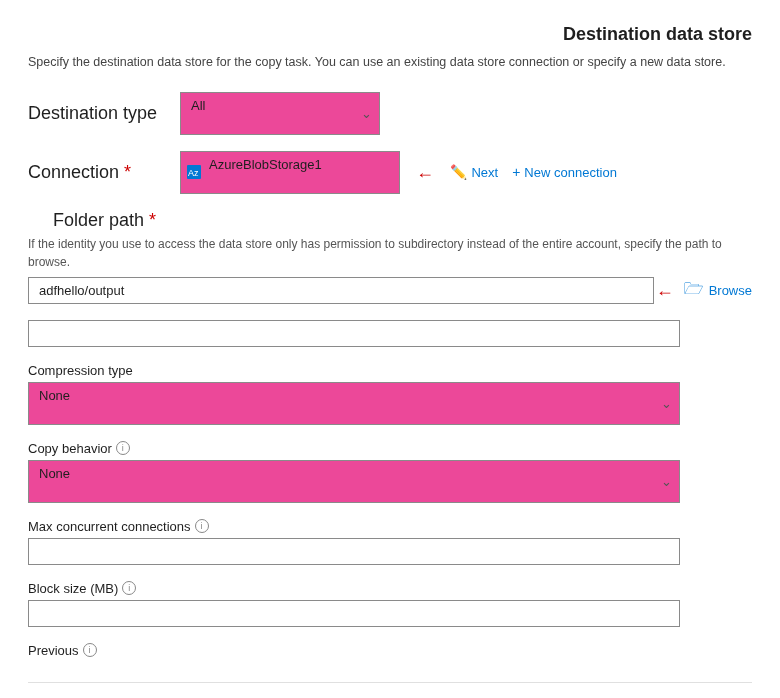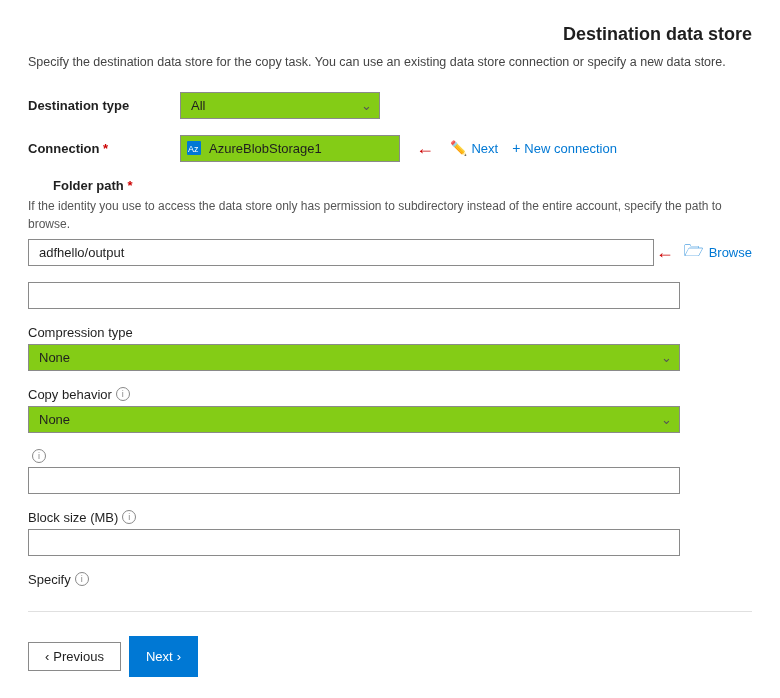--- a/index.html
+++ b/index.html
@@ -28,22 +28,22 @@
       margin-bottom: 20px;
       line-height: 1.5;
     }
     .form-row {
       display: flex;
       align-items: center;
       margin-bottom: 16px;
       gap: 12px;
     }
     .form-label {
-      font-size: 13px;
-      font-weight: 700;
+      font-size: 18px;
+      font-weight: 400;
       color: #1f1f1f;
       min-width: 140px;
     }
     .required-star {
       color: #c00;
     }
     .info-icon {
       display: inline-flex;
       align-items: center;
       justify-content: center;
@@ -56,24 +56,24 @@
       cursor: default;
       margin-left: 4px;
     }
     .select-wrapper {
       position: relative;
       display: inline-flex;
       align-items: center;
     }
     .form-select {
       border: 1px solid #8a8a8a;
-      background: #84cc16;
-      font-size: 13px;
-      color: #1f1f1f;
-      padding: 5px 28px 5px 10px;
+      background: #ec4899;
+      font-size: 13px;
+      color: #1f1f1f;
+      padding: 5px 28px 21px 10px;
       appearance: none;
       cursor: pointer;
       outline: none;
     }
     .select-wrapper::after {
       content: '⌄';
       position: absolute;
       right: 8px;
       font-size: 13px;
       color: #555;
@@ -323,36 +323,37 @@
         <option>None</option>
         <option>FlattenHierarchy</option>
         <option>MergeFiles</option>
         <option>PreserveHierarchy</option>
       </select>
     </div>
   </div>
 
   <div class="field-section">
     <div class="field-label">
+      <span>Max concurrent connections</span>
       <span class="info-icon">i</span>
     </div>
     <input type="text" class="form-input full-width-input" value="" style="">
   </div>
 
   <div class="field-section">
     <div class="field-label">
       <span>Block size (MB)</span>
       <span class="info-icon">i</span>
     </div>
     <input type="text" class="form-input full-width-input" value="" style="">
   </div>
 
   <div class="field-section">
     <div class="field-label">
-      <span>Specify</span>
+      <span>Previous</span>
       <span class="info-icon">i</span>
     </div>
   </div>
 
   <hr class="divider">
 
   <div class="footer">
     <button class="btn-previous">
       <span>‹</span>
       <span>Previous</span>

